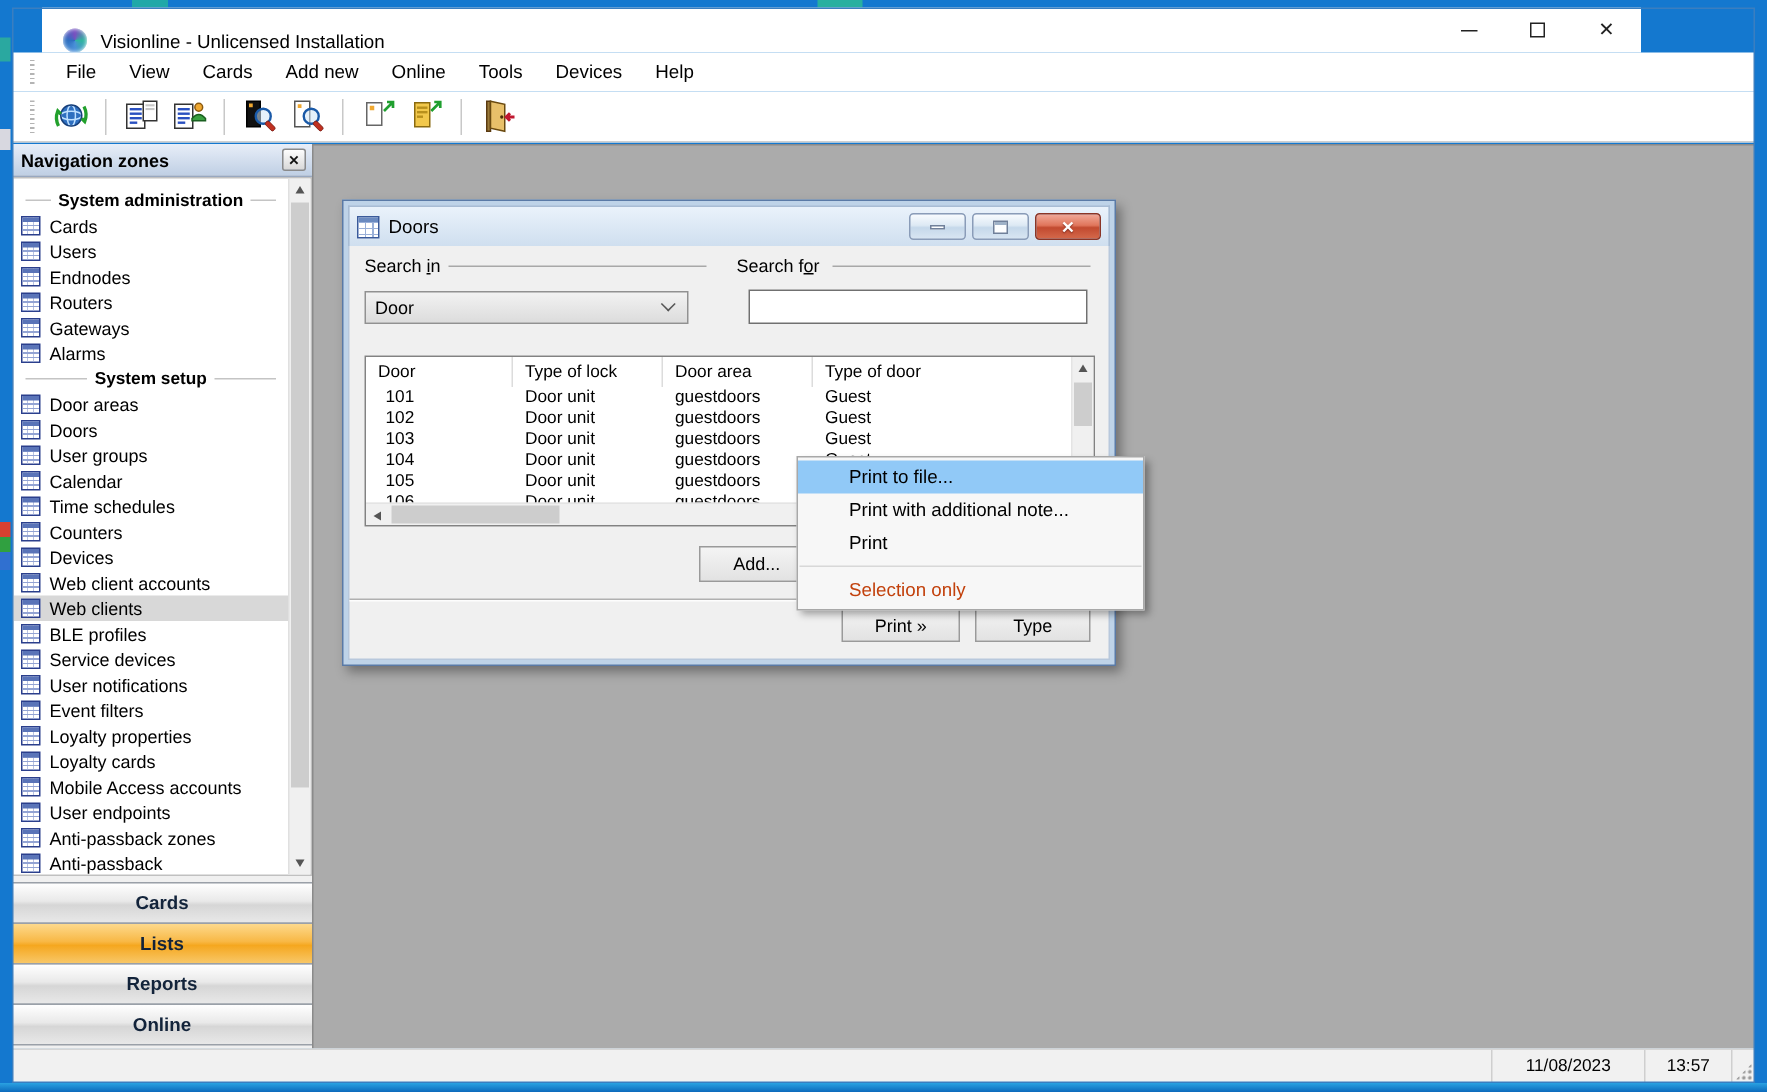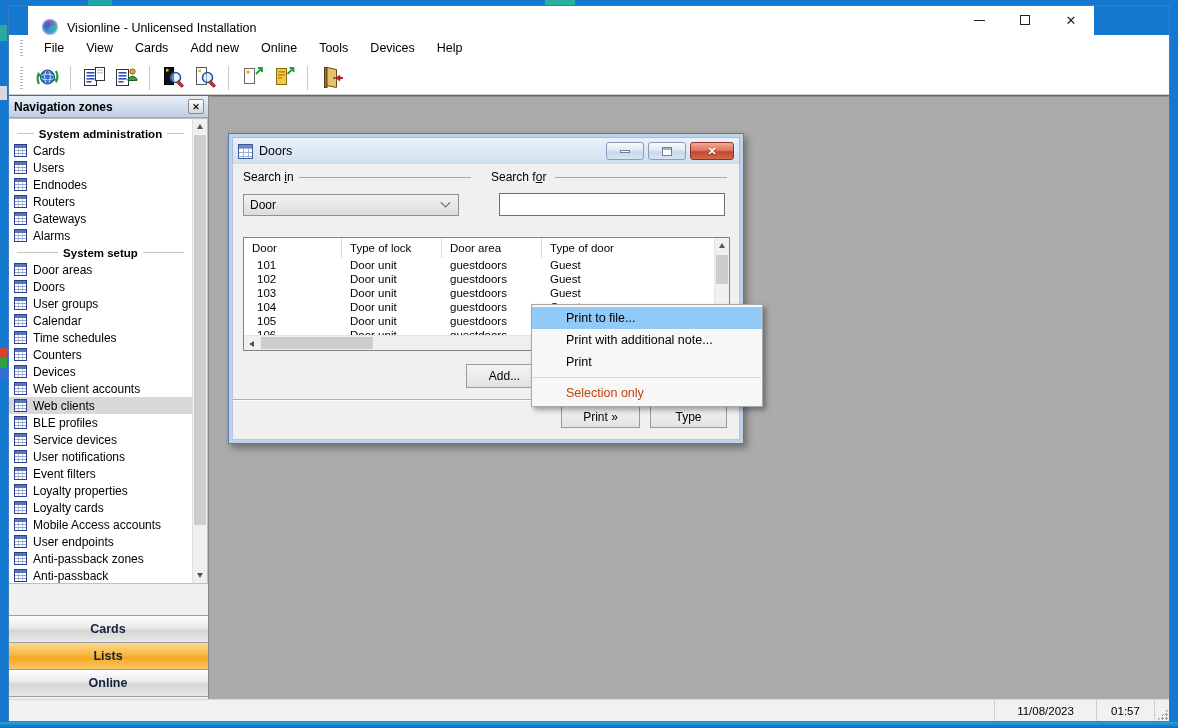--- a/index.html
+++ b/index.html
@@ -446,20 +446,21 @@
           </div>
         <div class="nav-thumb"></div>
         <div class="sb-btn bottom">
             <span class="tri-down"></span>
           </div>
       </div>
     </div>
     <div class="nav-buttons">
         <div class="nav-btn">Cards</div>
         <div class="nav-btn active">Lists</div>
+        <div class="nav-btn">Reports</div>
         <div class="nav-btn">Online</div>
       </div>
   </div>
 
   <div class="mdi"></div>
 
   <div class="dialog">
     <div class="dlg-title">
       <span class="dlg-icon"></span>
       <span>Doors</span>
@@ -562,17 +563,17 @@
       <div class="cm-item normal">Print with additional note...</div>
       <div class="cm-item normal">Print</div>
       <div class="cm-sep"></div>
       <div class="cm-item disabled">Selection only</div>
     </div>
 </div>
 
 <div class="statusbar">
   <div class="sb-spacer"></div>
   <div class="sb-cell sb-date">11/08/2023</div>
-  <div class="sb-cell sb-time">01:57</div>
+  <div class="sb-cell sb-time">13:57</div>
   <div class="sb-grip"></div>
 </div>
 
 <div class="taskbar"></div>
 
 </body></html>

